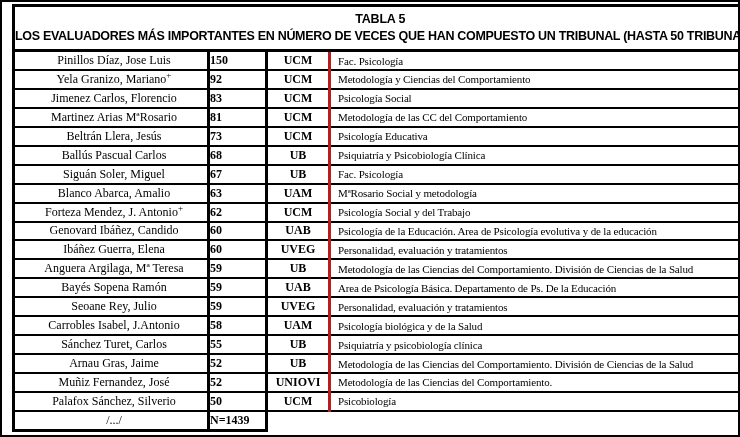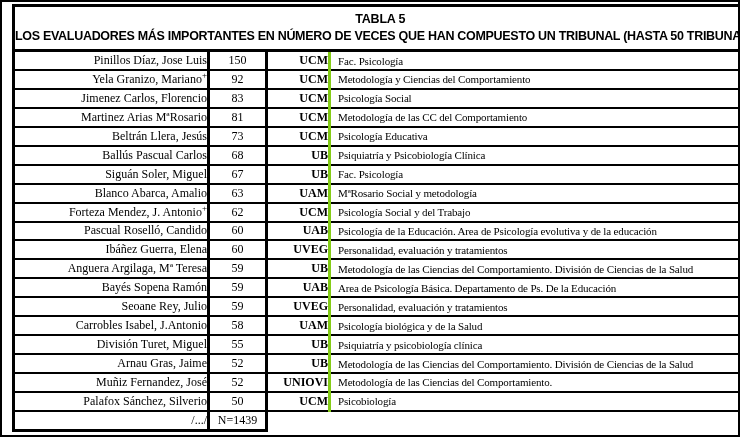--- a/index.html
+++ b/index.html
@@ -55,30 +55,30 @@
     font-size: 12px;
     vertical-align: middle;
     padding: 0;
     white-space: nowrap;
     overflow: hidden;
   }
   td.c-name {
     border-left: 3px solid #000000;
     border-right: 3px solid #000000;
     padding-left: 6px;
-    text-align: right;
+    text-align: center;
   }
   td.c-num {
     border-right: 3px solid #000000;
+    text-align: left;
+    font-weight: bold;
+  }
+  td.c-uni {
+    border-right: 3px solid #b91c1c;
     text-align: center;
-    font-weight: normal;
-  }
-  td.c-uni {
-    border-right: 3px solid #84cc16;
-    text-align: right;
     font-weight: bold;
   }
   td.c-dept {
     border-right: none;
     padding-left: 7px;
     text-align: left;
     font-size: 11px;
     letter-spacing: -0.15px;
   }
   tr.footer-row td.c-name,
@@ -164,21 +164,21 @@
           <td class="c-uni">UAM</td>
           <td class="c-dept">MªRosario Social y metodología</td>
         </tr>
         <tr>
           <td class="c-name">Forteza Mendez, J. Antonio<sup class="marker">+</sup></td>
           <td class="c-num">62</td>
           <td class="c-uni">UCM</td>
           <td class="c-dept">Psicología Social y del Trabajo</td>
         </tr>
         <tr>
-          <td class="c-name">Pascual Roselló, Candido</td>
+          <td class="c-name">Genovard Ibáñez, Candido</td>
           <td class="c-num">60</td>
           <td class="c-uni">UAB</td>
           <td class="c-dept">Psicología de la Educación. Area de Psicología evolutiva y de la educación</td>
         </tr>
         <tr>
           <td class="c-name">Ibáñez Guerra, Elena</td>
           <td class="c-num">60</td>
           <td class="c-uni">UVEG</td>
           <td class="c-dept">Personalidad, evaluación y tratamientos</td>
         </tr>
@@ -200,21 +200,21 @@
           <td class="c-uni">UVEG</td>
           <td class="c-dept">Personalidad, evaluación y tratamientos</td>
         </tr>
         <tr>
           <td class="c-name">Carrobles Isabel, J.Antonio</td>
           <td class="c-num">58</td>
           <td class="c-uni">UAM</td>
           <td class="c-dept">Psicología biológica y de la Salud</td>
         </tr>
         <tr>
-          <td class="c-name">División Turet, Miguel</td>
+          <td class="c-name">Sánchez Turet, Carlos</td>
           <td class="c-num">55</td>
           <td class="c-uni">UB</td>
           <td class="c-dept">Psiquiatría y psicobiología clínica</td>
         </tr>
         <tr>
           <td class="c-name">Arnau Gras, Jaime</td>
           <td class="c-num">52</td>
           <td class="c-uni">UB</td>
           <td class="c-dept">Metodología de las Ciencias del Comportamiento. División de Ciencias de la Salud</td>
         </tr>

